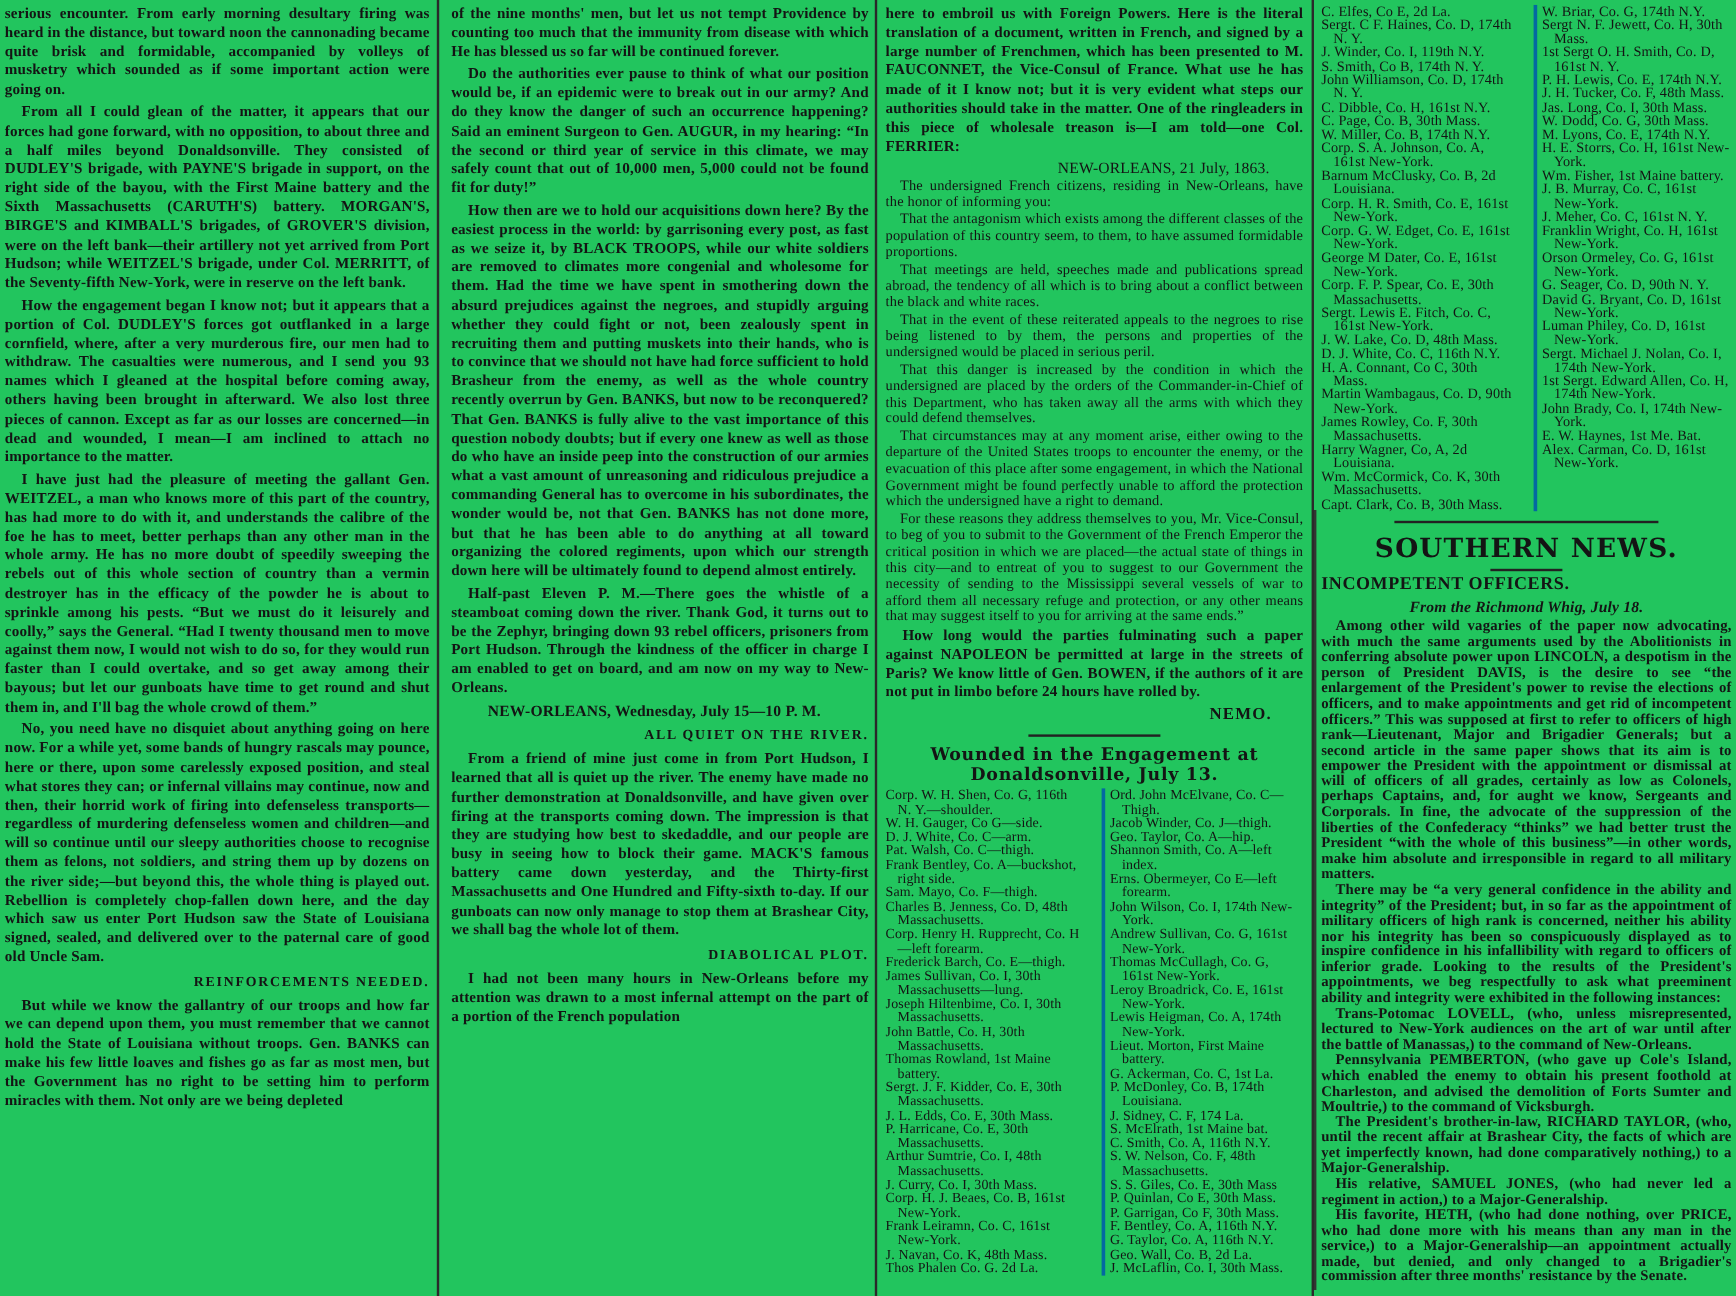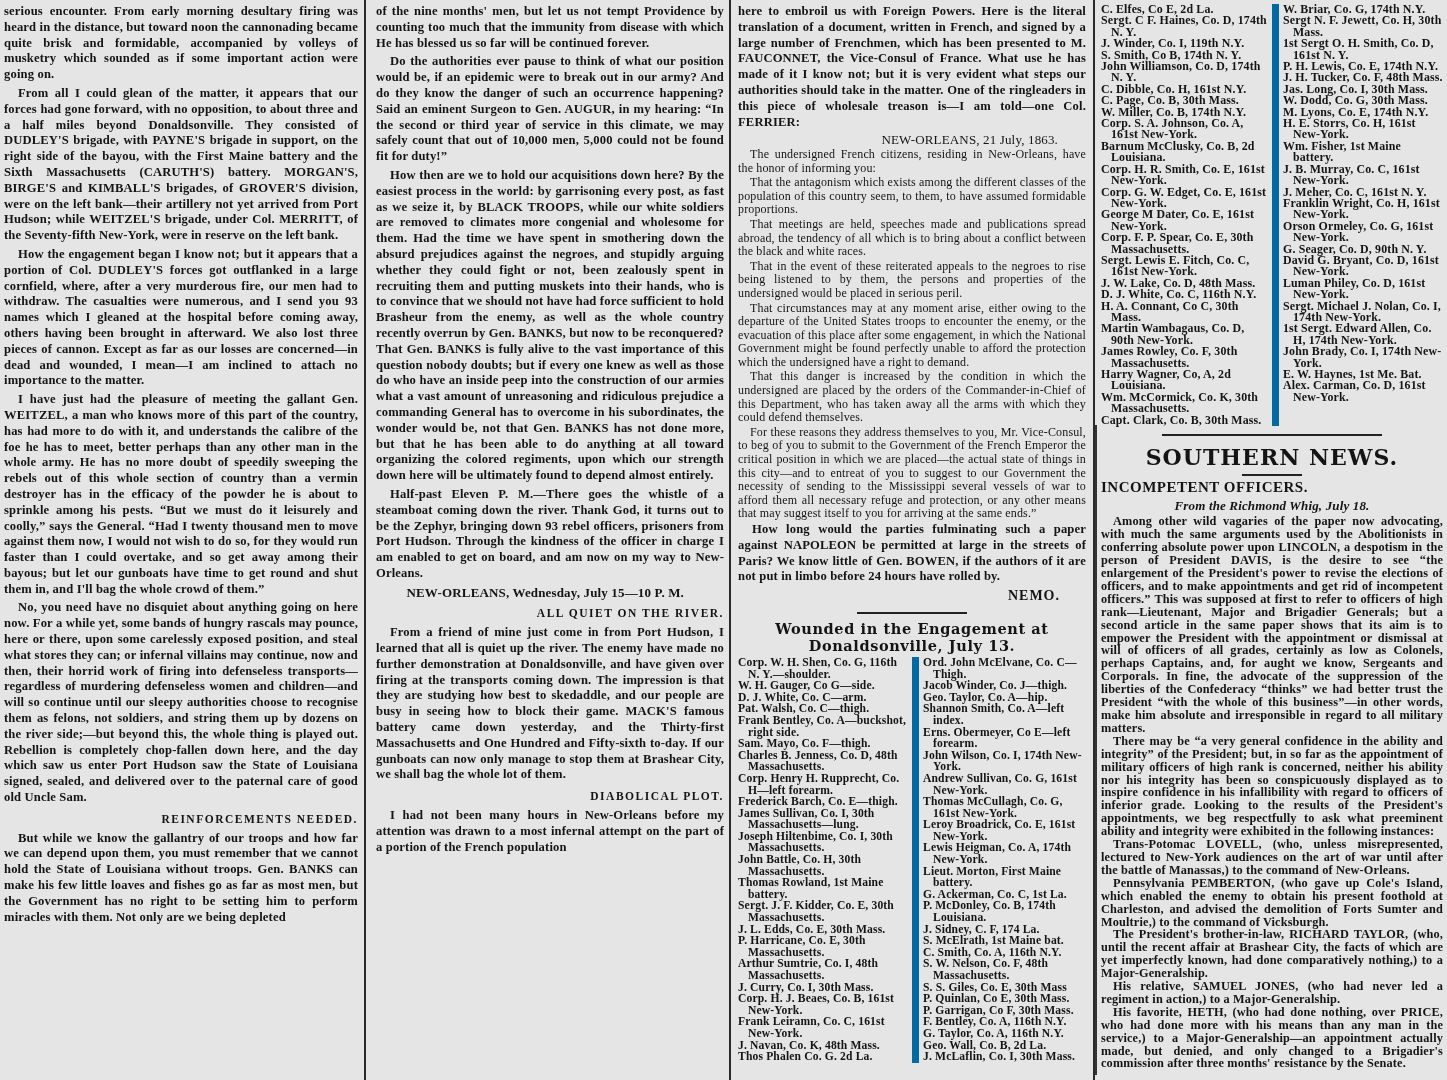--- a/index.html
+++ b/index.html
@@ -1,21 +1,21 @@
 <!DOCTYPE html>
 <html><head>
 <meta charset="utf-8">
 <style>
   html, body { margin: 0; padding: 0; background: #ffffff; }
   body {
     width: 1447px; height: 1080px; overflow: hidden; position: relative;
     font-family: "Liberation Serif", "DejaVu Serif", serif;
     color: #141414;
   }
-  .page { position: absolute; left: 0; top: 0; width: 1447px; height: 1080px; background: #e5e5e5; }
+  .page { position: absolute; left: 0; top: 0; width: 1447px; height: 1080px; background: #22c55e; }
   .col {
     position: absolute; top: 4px; bottom: 0;
     font-size: 12.6px; line-height: 15.8px; text-align: justify;
     font-weight: bold; letter-spacing: 0.15px;
     overflow: hidden;
   }
   .col p { margin: 0 0 3px 0; text-indent: 14px; }
   .c1 { left: 4px; width: 354px; }
   .c2 { left: 376px; width: 348px; }
   .c3 { left: 738px; width: 348px; }
@@ -24,23 +24,23 @@
   .r1 { left: 364px; }
   .r2 { left: 729px; }
   .r3 { left: 1093px; }
   .sec-head { text-align: right; font-size: 11.5px; letter-spacing: 1.5px; font-weight: bold; margin: 6px 0 3px 0; text-indent: 0; }
   .dateline { text-align: right; padding-right: 40px; text-indent: 0; font-size: 13px; }
   .doc { font-size: 12px; line-height: 13.6px; font-weight: normal; }
   .doc p { text-indent: 12px; margin: 0 0 1px 0; }
   .sig { text-align: right; padding-right: 26px; font-size: 14px; letter-spacing: 1px; }
   .divider { width: 110px; height: 2px; background: #222; margin: 8px auto 6px auto; }
   .blackletter { font-size: 14.5px; text-align: center; line-height: 17px; letter-spacing: 0.6px; margin-bottom: 3px; font-family: "DejaVu Serif", serif; }
-  .list2 { display: grid; grid-template-columns: 1fr 1fr; column-gap: 0; font-size: 11.6px; line-height: 11.6px; font-weight: bold; }
+  .list2 { display: grid; grid-template-columns: 1fr 1fr; column-gap: 12px; font-size: 11.6px; line-height: 11.6px; font-weight: normal; }
   .list2 .lc { padding-right: 3px; }
-  .list2 .rc { padding-left: 4px; border-left: 7px solid #0369a1; }
+  .list2 .rc { padding-left: 4px; border-left: 3px solid #0369a1; }
   .entry { padding-left: 10px; text-indent: -10px; margin-bottom: 0; text-align: left; }
   .c4 .list2 { font-size: 11.9px; line-height: 11.4px; }
   .banner { text-align: center; font-size: 22px; font-weight: 900; letter-spacing: 1px; margin: 14px 0 8px 0; font-family: "DejaVu Serif", serif; }
   .subhead { text-align: left; font-size: 15px; letter-spacing: 0.5px; font-weight: bold; margin: 4px 0 2px 0; }
   .source { text-align: center; font-style: italic; font-size: 13px; margin-bottom: 2px; }
   .c4 .body { font-size: 12.3px; line-height: 12.9px; }
   .c4 .body p { text-indent: 12px; margin: 0; }
   .frame-left { position: absolute; left: 1095px; top: 425px; width: 2px; height: 650px; background: #333; }
 </style>
 </head>
@@ -75,22 +75,22 @@
   </div>
 
   <div class="col c3">
     <p style="text-indent:0">here to embroil us with Foreign Powers. Here is the literal translation of a document, written in French, and signed by a large number of Frenchmen, which has been presented to M. FAUCONNET, the Vice-Consul of France. What use he has made of it I know not; but it is very evident what steps our authorities should take in the matter. One of the ringleaders in this piece of wholesale treason is—I am told—one Col. FERRIER:</p>
     <div class="doc">
       <p class="dateline" style="padding-right:28px">NEW-ORLEANS, 21 July, 1863.</p>
       <p>The undersigned French citizens, residing in New-Orleans, have the honor of informing you:</p>
       <p>That the antagonism which exists among the different classes of the population of this country seem, to them, to have assumed formidable proportions.</p>
       <p>That meetings are held, speeches made and publications spread abroad, the tendency of all which is to bring about a conflict between the black and white races.</p>
       <p>That in the event of these reiterated appeals to the negroes to rise being listened to by them, the persons and properties of the undersigned would be placed in serious peril.</p>
+      <p>That this danger is increased by the condition in which the undersigned are placed by the orders of the Commander-in-Chief of this Department, who has taken away all the arms with which they could defend themselves.</p>
       <p>That circumstances may at any moment arise, either owing to the departure of the United States troops to encounter the enemy, or the evacuation of this place after some engagement, in which the National Government might be found perfectly unable to afford the protection which the undersigned have a right to demand.</p>
-      <p>That this danger is increased by the condition in which the undersigned are placed by the orders of the Commander-in-Chief of this Department, who has taken away all the arms with which they could defend themselves.</p>
       <p>For these reasons they address themselves to you, Mr. Vice-Consul, to beg of you to submit to the Government of the French Emperor the critical position in which we are placed—the actual state of things in this city—and to entreat of you to suggest to our Government the necessity of sending to the Mississippi several vessels of war to afford them all necessary refuge and protection, or any other means that may suggest itself to you for arriving at the same ends.”</p>
     </div>
     <p>How long would the parties fulminating such a paper against NAPOLEON be permitted at large in the streets of Paris? We know little of Gen. BOWEN, if the authors of it are not put in limbo before 24 hours have rolled by.</p>
     <div class="sig">NEMO.</div>
     <div class="divider"></div>
     <div class="blackletter">Wounded in the Engagement at Donaldsonville, July 13.</div>
     <div class="list2">
       <div class="lc" id="c3-left">
           <div class="entry">Corp. W. H. Shen, Co. G, 116th N. Y.—shoulder.</div>
           <div class="entry">W. H. Gauger, Co G—side.</div>

